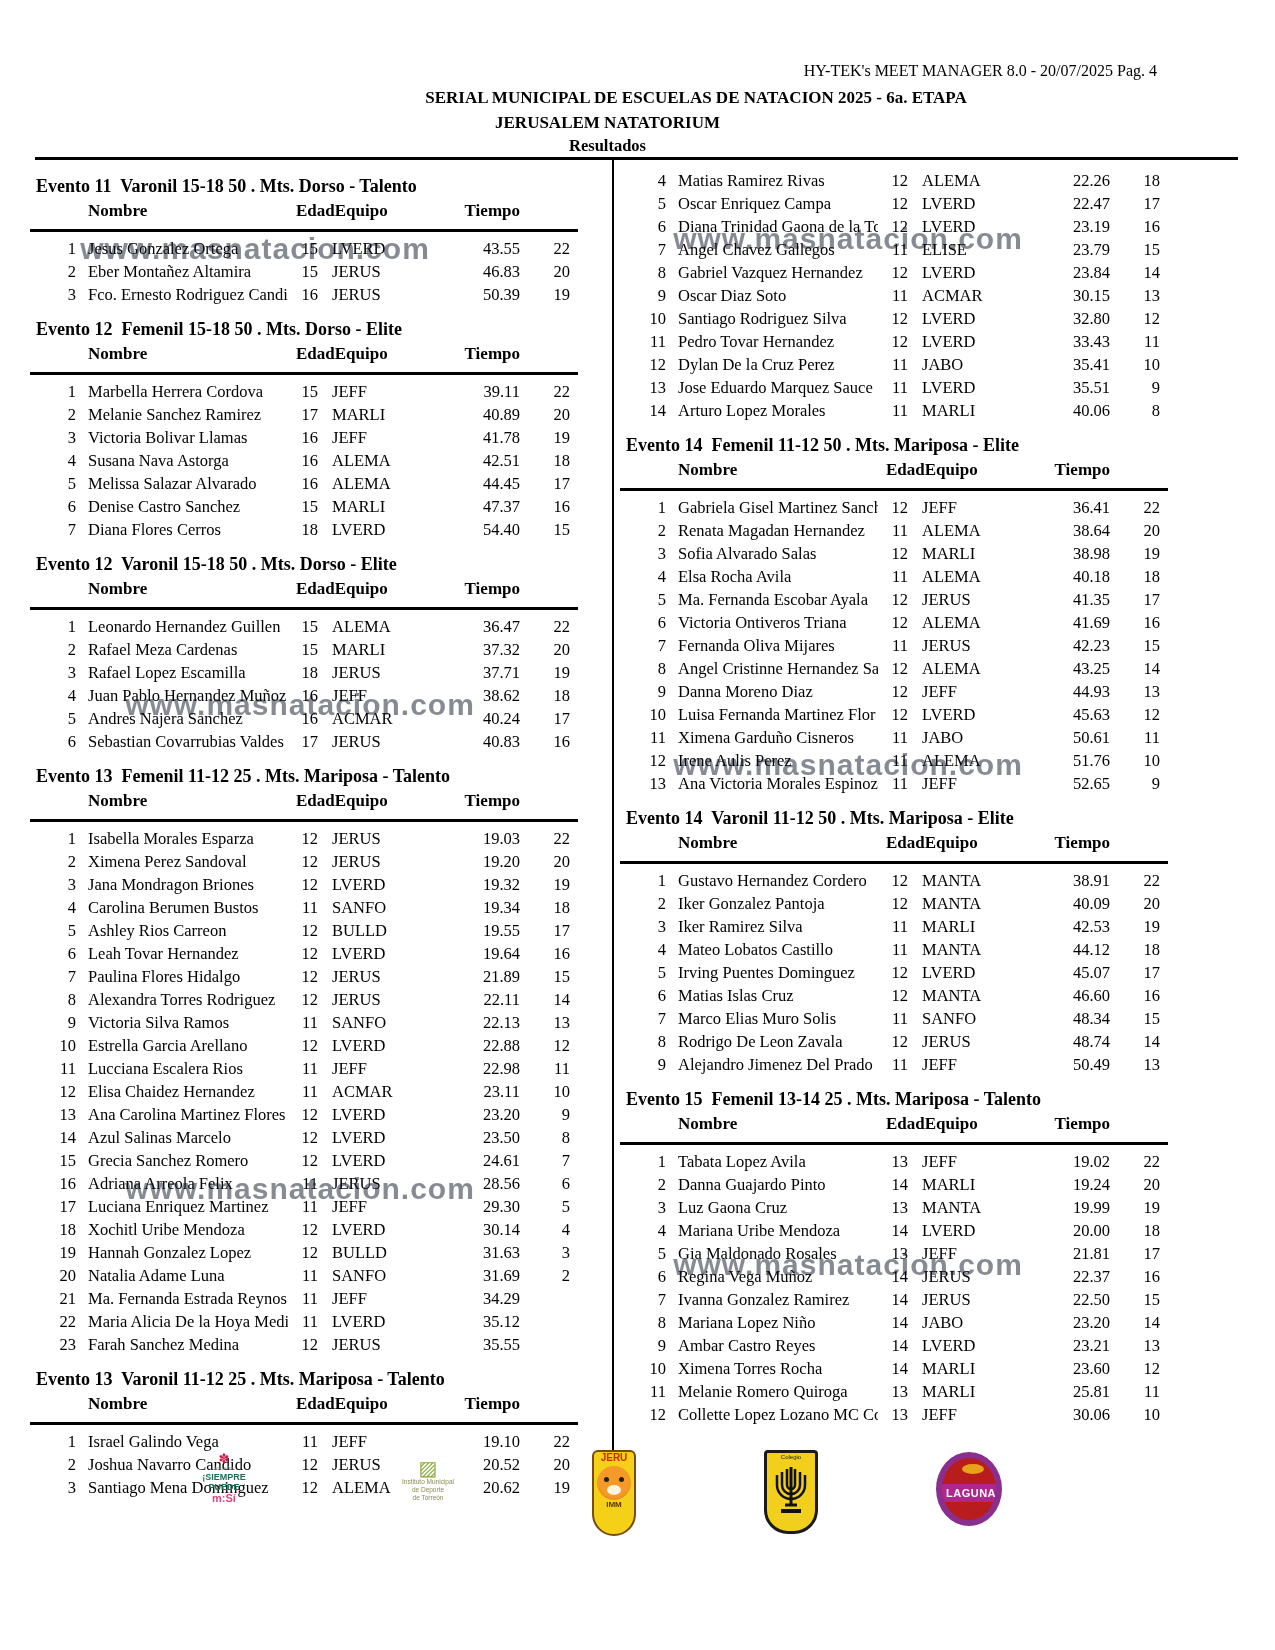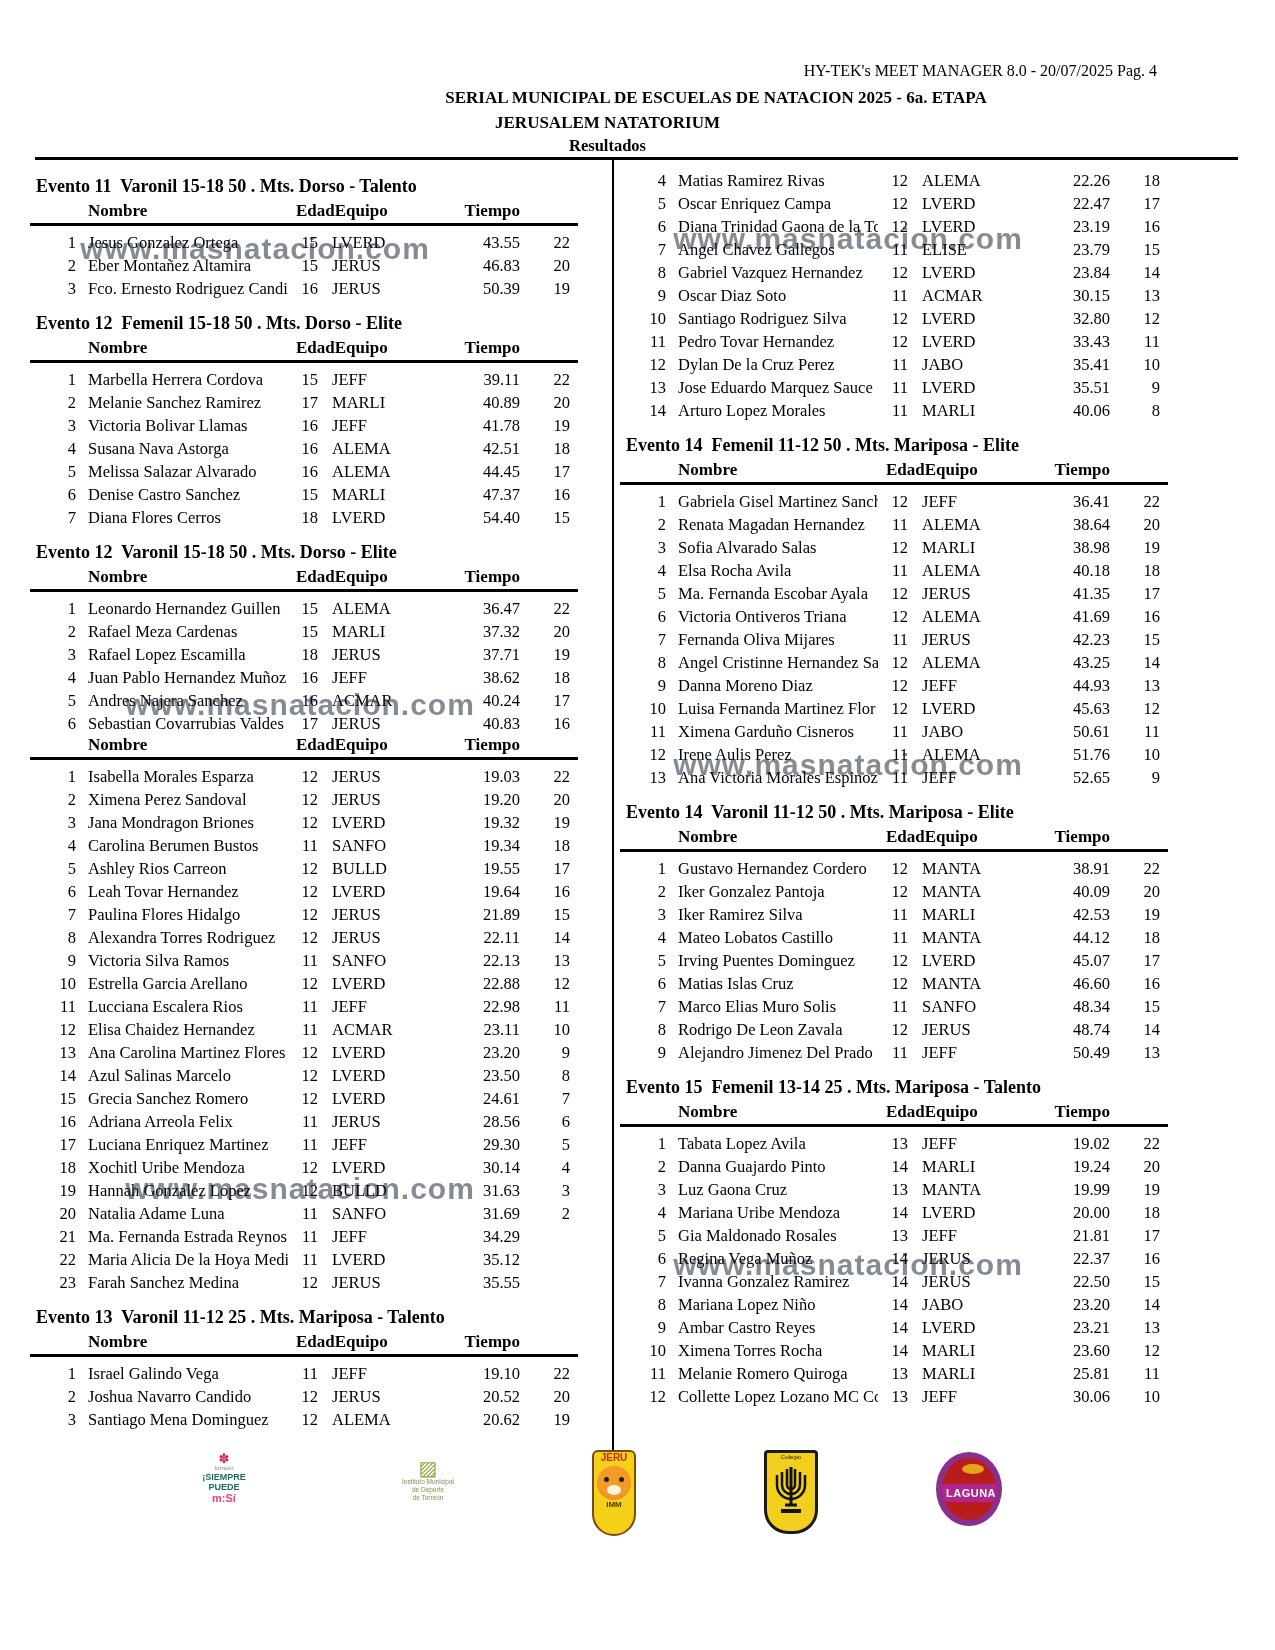--- a/index.html
+++ b/index.html
@@ -1,29 +1,29 @@
 <!DOCTYPE html>
 <html><head>
 <meta charset="utf-8">
 <style>
   html,body{margin:0;padding:0;background:#e8e8e8;}
   #page{position:relative;width:1275px;height:1650px;background:#ffffff;margin:0 auto;
         font-family:"Liberation Serif","DejaVu Serif",serif;color:#000;overflow:hidden;}
   .appline{position:absolute;top:62px;left:0;width:1157px;text-align:right;font-size:16px;}
-  .t1{position:absolute;top:88px;left:350px;width:732px;text-align:center;font-weight:bold;font-size:17px;white-space:pre;font-family:Liberation Serif, serif;}
+  .t1{position:absolute;top:88px;left:330px;width:732px;text-align:center;font-weight:bold;font-size:17px;white-space:pre;font-family:Liberation Serif, serif;}
   .t2{position:absolute;top:113px;left:0;width:1215px;text-align:center;font-weight:bold;font-size:17px;}
   .t3{position:absolute;top:136px;left:0;width:1215px;text-align:center;font-weight:bold;font-size:16.5px;}
   .toprule{position:absolute;top:157px;left:35px;width:1203px;height:3px;background:#000;}
   .vdivider{position:absolute;top:160px;left:612px;width:2px;height:1350px;background:#000;}
   .col{position:absolute;top:163px;width:548px;}
   .col-left{left:30px;}
   .col-right{left:620px;}
   .col-pad{height:6px;}
   .evt-title{font-weight:bold;font-size:18px;margin:13px 0 4px 6px;white-space:pre;}
-  .hdr{display:flex;font-weight:bold;font-size:17px;border-bottom:3px solid #000;padding-bottom:2px;}
+  .hdr{display:flex;font-weight:bold;font-size:17px;border-bottom:3px solid #000;padding-bottom:8px;}
   .h-sp{width:58px;}
   .h-nombre{width:200px;}
   .h-ee{width:148px;padding-left:8px;}
   .h-tiempo{width:76px;text-align:right;}
   .row{display:flex;height:23px;line-height:23px;font-size:16.5px;}
   .first-row-gap{height:5px;}
   .c-place{width:46px;text-align:right;}
   .c-name{width:200px;margin-left:12px;white-space:nowrap;overflow:hidden;}
   .c-age{width:30px;text-align:right;}
   .c-team{width:104px;margin-left:14px;white-space:nowrap;overflow:hidden;}
@@ -223,20 +223,21 @@
         <div class="row">
           <div class="c-place">6</div>
           <div class="c-name">Sebastian Covarrubias Valdes</div>
           <div class="c-age">17</div>
           <div class="c-team">JERUS</div>
           <div class="c-time">40.83</div>
           <div class="c-pts">16</div>
         </div>
       </div>
       <div class="evt">
+        <div class="evt-title">Evento 13  Femenil 11-12 25 . Mts. Mariposa - Talento</div>
         <div class="hdr">
           <div class="h-sp"></div>
           <div class="h-nombre">Nombre</div>
           <div class="h-ee">EdadEquipo</div>
           <div class="h-tiempo">Tiempo</div>
         </div>
         <div class="first-row-gap"></div>
         <div class="row">
           <div class="c-place">1</div>
           <div class="c-name">Isabella Morales Esparza</div>

